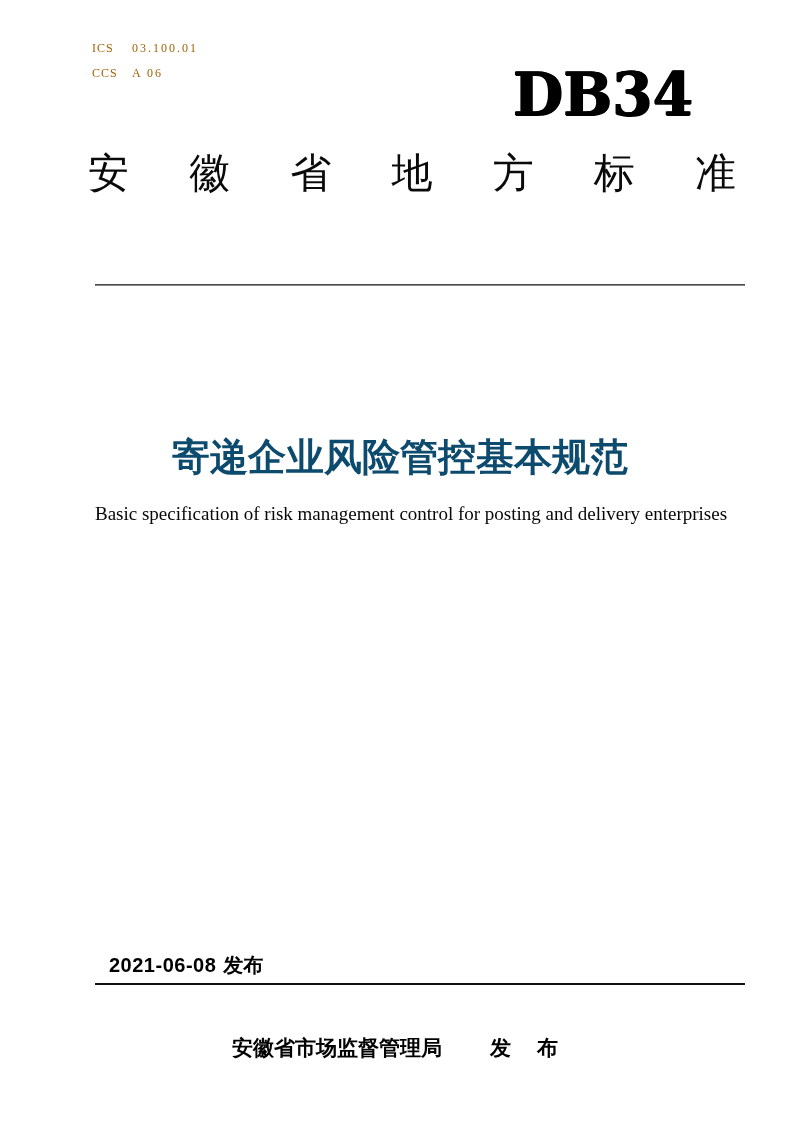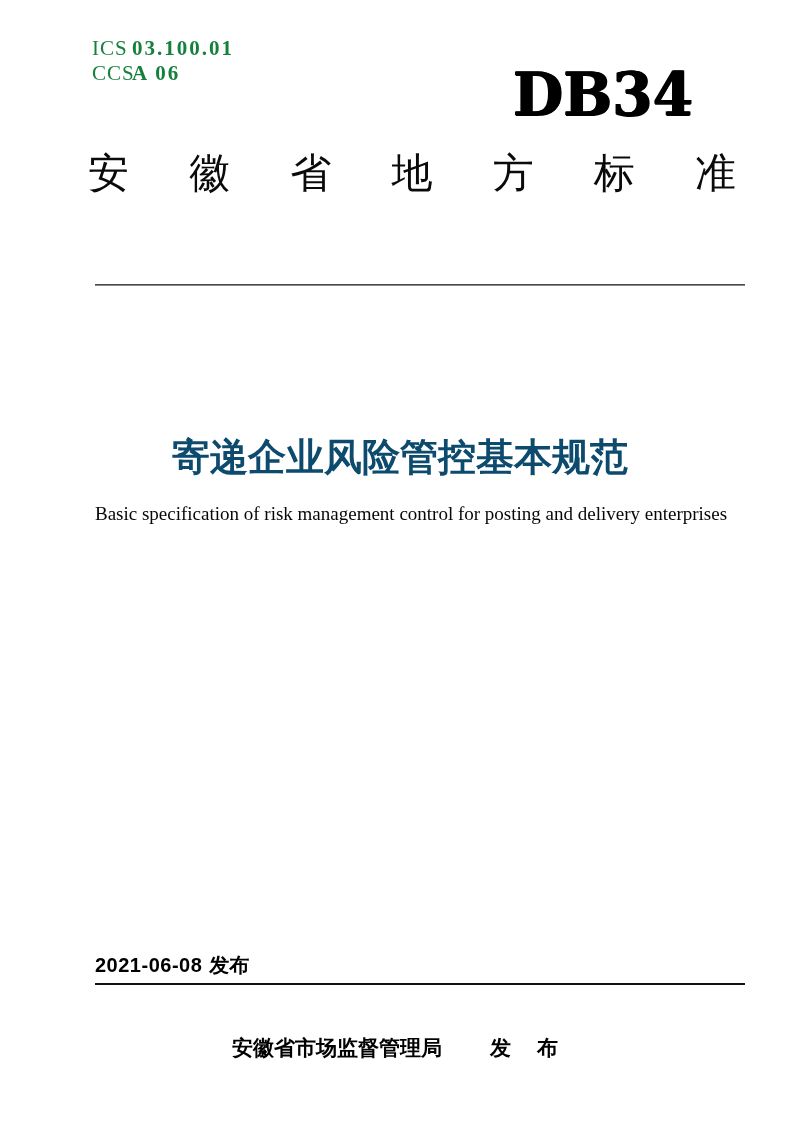--- a/index.html
+++ b/index.html
@@ -14,27 +14,27 @@
     background: #ffffff;
     overflow: hidden;
   }
 
   
   .ics-block {
     position: absolute;
     left: 92px;
     top: 36px;
     font-family: "Liberation Serif", serif;
-    font-size: 21px;
+    font-size: 12px;
     line-height: 25px;
-    color: #15803d;
+    color: #a16207;
   }
   .ics-row { display: flex; }
   .ics-row .code-label { width: 40px; letter-spacing: 1px; }
-  .ics-row .code-value { letter-spacing: 2px; font-weight: bold; }
+  .ics-row .code-value { letter-spacing: 2px; }
 
   
   .db-logo {
     position: absolute;
     left: 513px;
     top: 66px;
     font-family: "DejaVu Serif", serif;
     font-weight: 900;
     font-size: 58px;
     line-height: 1;
@@ -103,21 +103,21 @@
     text-align: center;
     font-family: "Liberation Serif", serif;
     font-size: 19px;
     color: #070707;
     padding-left: 22px;
   }
 
   
   .dates-row {
     position: absolute;
-    left: 95px;
+    left: 109px;
     right: 55px;
     top: 952px;
     display: flex;
     justify-content: space-between;
     font-family: "Liberation Sans", sans-serif;
     font-size: 20px;
     font-weight: bold;
     color: #000;
   }
   .date-pair { display: flex; align-items: baseline; }

